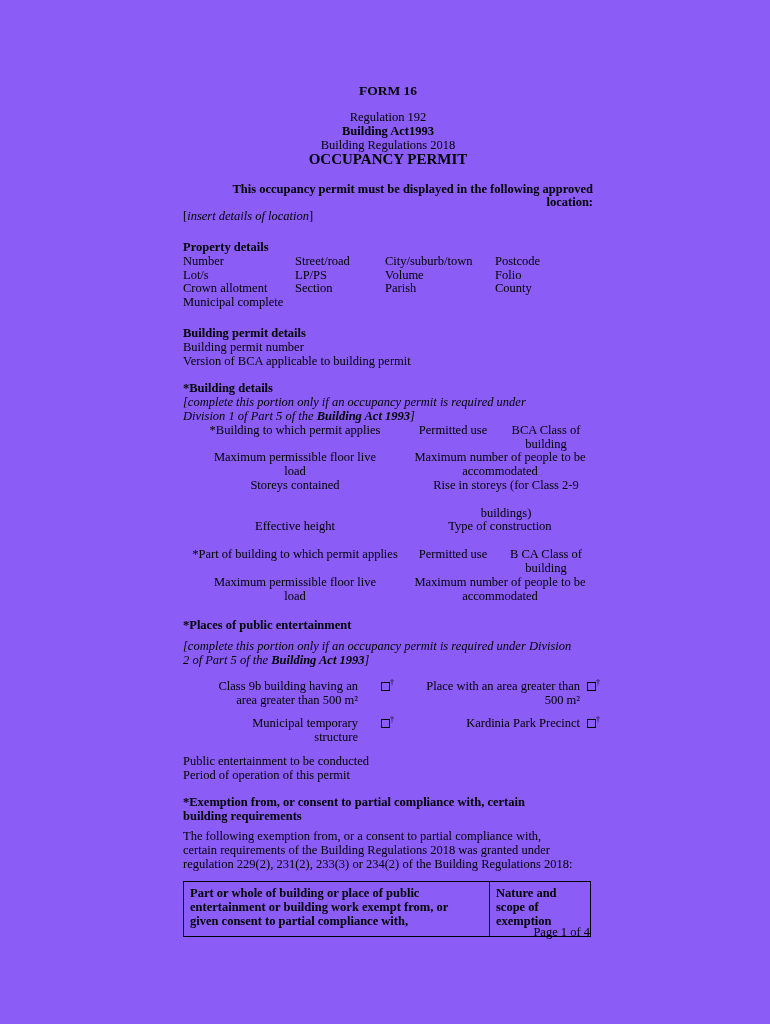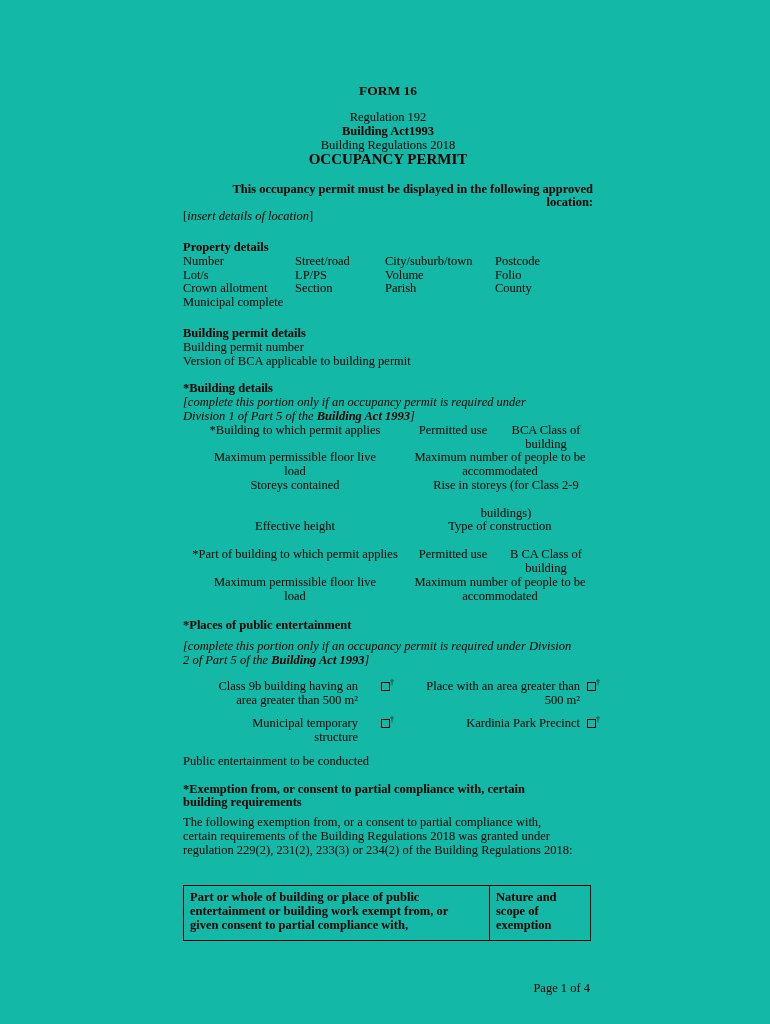--- a/index.html
+++ b/index.html
@@ -1,18 +1,18 @@
 <!DOCTYPE html>
 <html><head>
 <meta charset="utf-8">
 <style>
   * { margin:0; padding:0; box-sizing:border-box; }
   html,body { background:#ffffff; }
   .page {
-    position:relative; width:770px; height:1024px; background:#14b8a6;
+    position:relative; width:770px; height:1024px; background:#8b5cf6;
     font-family:"Liberation Serif","DejaVu Serif",serif;
     font-size:12.5px; line-height:13.8px; color:#000;
     overflow:hidden;
   }
   .content { position:absolute; left:183px; top:84px; width:410px; }
   .center { text-align:center; }
   .bold { font-weight:bold; }
   .italic { font-style:italic; }
   .pre { white-space:pre-line; }
 
@@ -31,30 +31,30 @@
   .indent12 { padding-left:12px; }
 
   .poe-grid { display:grid; grid-template-columns:168px 36px 186px 20px; padding-left:7px; margin-bottom:10px;text-align:right; }
 
   .chk {
     display:inline-block; width:9px; height:9px;
     border:1.2px solid #000; vertical-align:baseline; margin-bottom:-1px;
   }
   .dag { font-size:8px; vertical-align:super; line-height:0; }
 
-  .exm-table { border-collapse:collapse; margin-top:27px; }
+  .exm-table { border-collapse:collapse; margin-top:10px; }
   .exm-table td {
     border:1px solid #000; vertical-align:top;
     font-weight:bold; padding:4px 6px 8px 6px; line-height:14px;
   }
   .exm-c1 { width:306px; }
   .exm-c2 { width:101px; }
 
   .footer {
-    position:absolute; left:183px; top:982px; width:407px;
+    position:absolute; left:183px; top:926px; width:407px;
     text-align:right;
   }
 </style>
 </head>
 <body>
 
 <div class="page">
   <div class="content">
 
     <div class="center">
@@ -144,20 +144,21 @@
 
     <div class="poe-grid">
       <div class="pre">Municipal temporary
 structure</div>
       <div><span class="chk"></span><sup class="dag">†</sup></div>
       <div class="pre">Kardinia Park Precinct</div>
       <div><span class="chk"></span><sup class="dag">†</sup></div>
     </div>
 
     <div>Public entertainment to be conducted</div>
+    <div>Period of operation of this permit</div>
 
     <div class="bold pre" style="margin-top:14px;">*Exemption from, or consent to partial compliance with, certain
 building requirements</div>
     <div class="pre" style="margin-top:6px;">The following exemption from, or a consent to partial compliance with,
 certain requirements of the Building Regulations 2018 was granted under
 regulation 229(2), 231(2), 233(3) or 234(2) of the Building Regulations 2018:</div>
 
     <table class="exm-table">
       <tbody>
           <tr>

